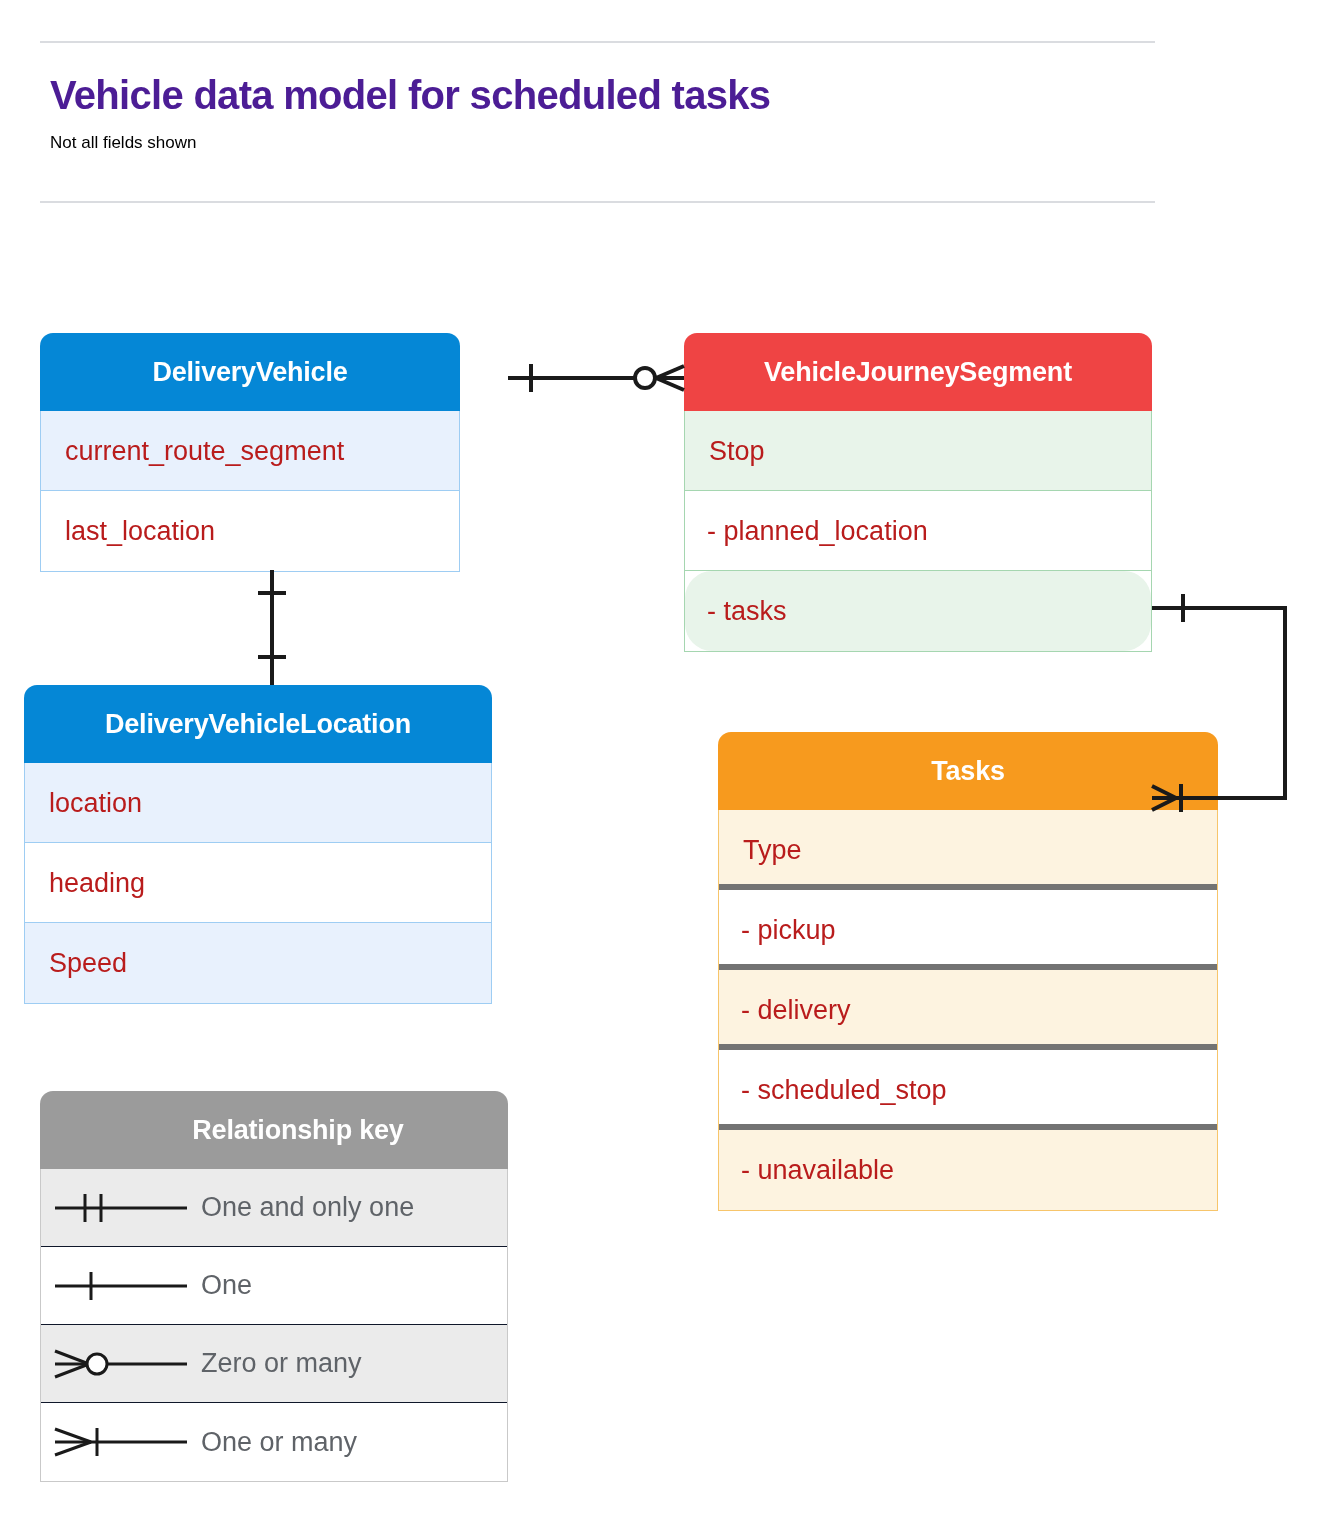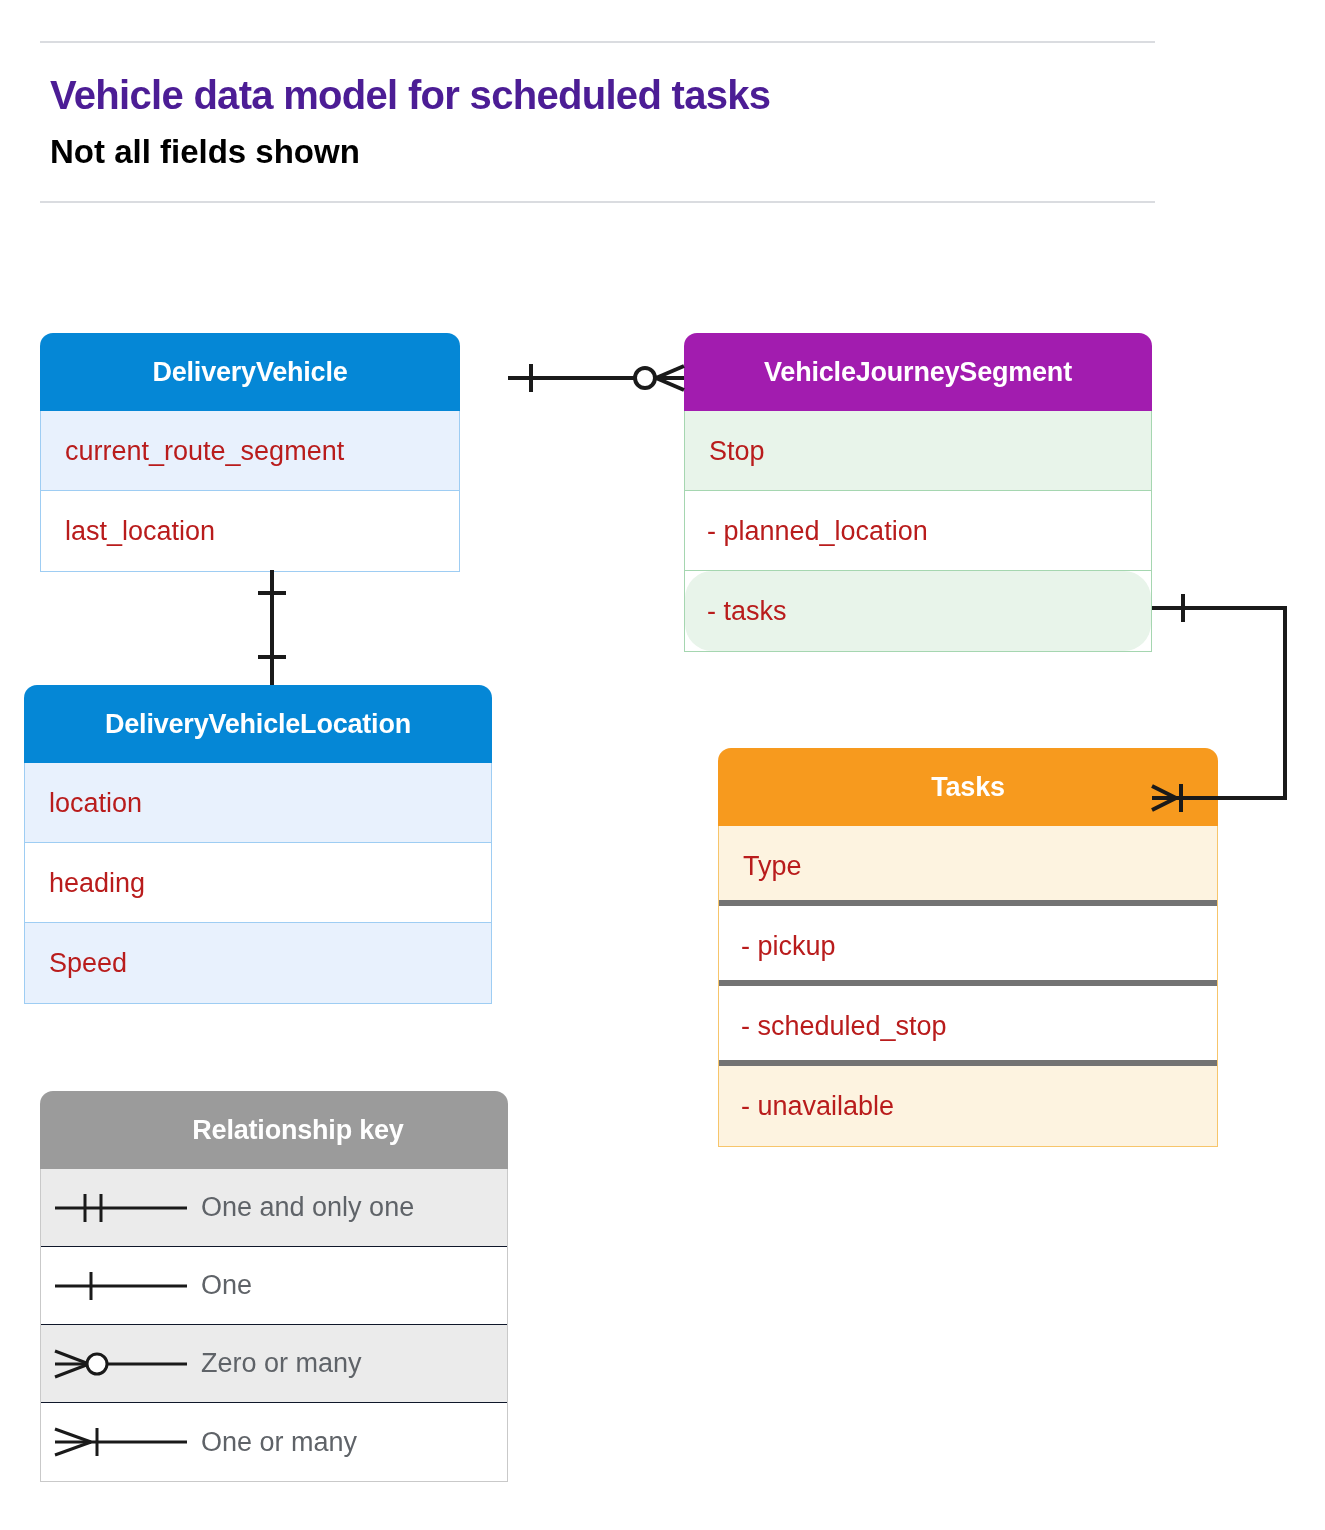--- a/index.html
+++ b/index.html
@@ -34,22 +34,22 @@
     font-size: 40px;
     font-weight: bold;
     letter-spacing: -0.7px;
     color: #4c1d95;
     white-space: nowrap;
   }
   #page-subtitle {
     position: absolute;
     left: 50px;
     top: 133px;
-    font-size: 33px;
-    font-weight: bold;
+    font-size: 17px;
+    font-weight: normal;
     color: #000000;
     white-space: nowrap;
   }
 
   
   .entity {
     position: absolute;
     box-sizing: border-box;
     border-radius: 14px 14px 4px 4px;
   }
@@ -84,42 +84,42 @@
   }
 
   
   .theme-blue .entity-header { background: #0587d6; }
   .theme-blue .entity-rows { border: 1px solid #9ecdf3; border-top: none; }
   .theme-blue .entity-row { border-bottom: 1px solid #9ecdf3; background: #ffffff; }
   .theme-blue .entity-row:last-child { border-bottom: none; }
   .theme-blue .entity-row.tint { background: #e8f1fd; }
 
   
-  .theme-green .entity-header { background: #a21caf; }
+  .theme-green .entity-header { background: #ef4444; }
   .theme-green .entity-rows { border: 1px solid #a5d6b0; border-top: none; }
   .theme-green .entity-row { border-bottom: 1px solid #a5d6b0; background: #ffffff; }
   .theme-green .entity-row:last-child { border-bottom: none; border-radius: 27px; }
   .theme-green .entity-row.tint { background: #e8f4ea; }
 
   
   .theme-orange .entity-header { background: #f79a1e; }
   .theme-orange .entity-rows { border: 1px solid #f7c56b; border-top: none; }
   .theme-orange .entity-row { border-bottom: 6px solid #737373; background: #ffffff; }
   .theme-orange .entity-row:last-child { border-bottom: none; }
   .theme-orange .entity-row.tint { background: #fdf3e0; }
 
   
   .theme-gray .entity-header { background: #9b9b9b; padding-left: 48px; }
   .theme-gray .entity-rows { border: 1px solid #c9c9c9; border-top: none; }
 
   
   #entity-delivery-vehicle     { left: 40px;  top: 333px;  width: 420px; }
   #entity-delivery-vehicle-location { left: 24px; top: 685px; width: 468px; }
   #entity-vehicle-journey-segment   { left: 684px; top: 333px; width: 468px; }
-  #entity-tasks                { left: 684px; top: 748px; width: 534px; padding-left: 34px; }
+  #entity-tasks                { left: 684px; top: 732px; width: 534px; padding-left: 34px; }
   #legend-card                 { left: 40px;  top: 1091px; width: 468px; }
 
   
   .legend-row {
     box-sizing: border-box;
     height: 78px;
     display: flex;
     align-items: center;
     border-bottom: 1px solid #0f172a;
     background: #ffffff;
@@ -181,20 +181,21 @@
     <div class="entity-row sub">-  planned_location</div>
     <div class="entity-row tint sub">- tasks</div>
   </div>
 </div>
 
 <div class="entity theme-orange" id="entity-tasks">
   <div class="entity-header">Tasks</div>
   <div class="entity-rows">
     <div class="entity-row tint">Type</div>
     <div class="entity-row sub">-  pickup</div>
+    <div class="entity-row tint sub">-  delivery</div>
     <div class="entity-row sub">-  scheduled_stop</div>
     <div class="entity-row tint sub">-  unavailable</div>
   </div>
 </div>
 
 <div class="entity theme-gray" id="legend-card">
   <div class="entity-header">Relationship key</div>
   <div class="entity-rows">
 
     <div class="legend-row tint">

